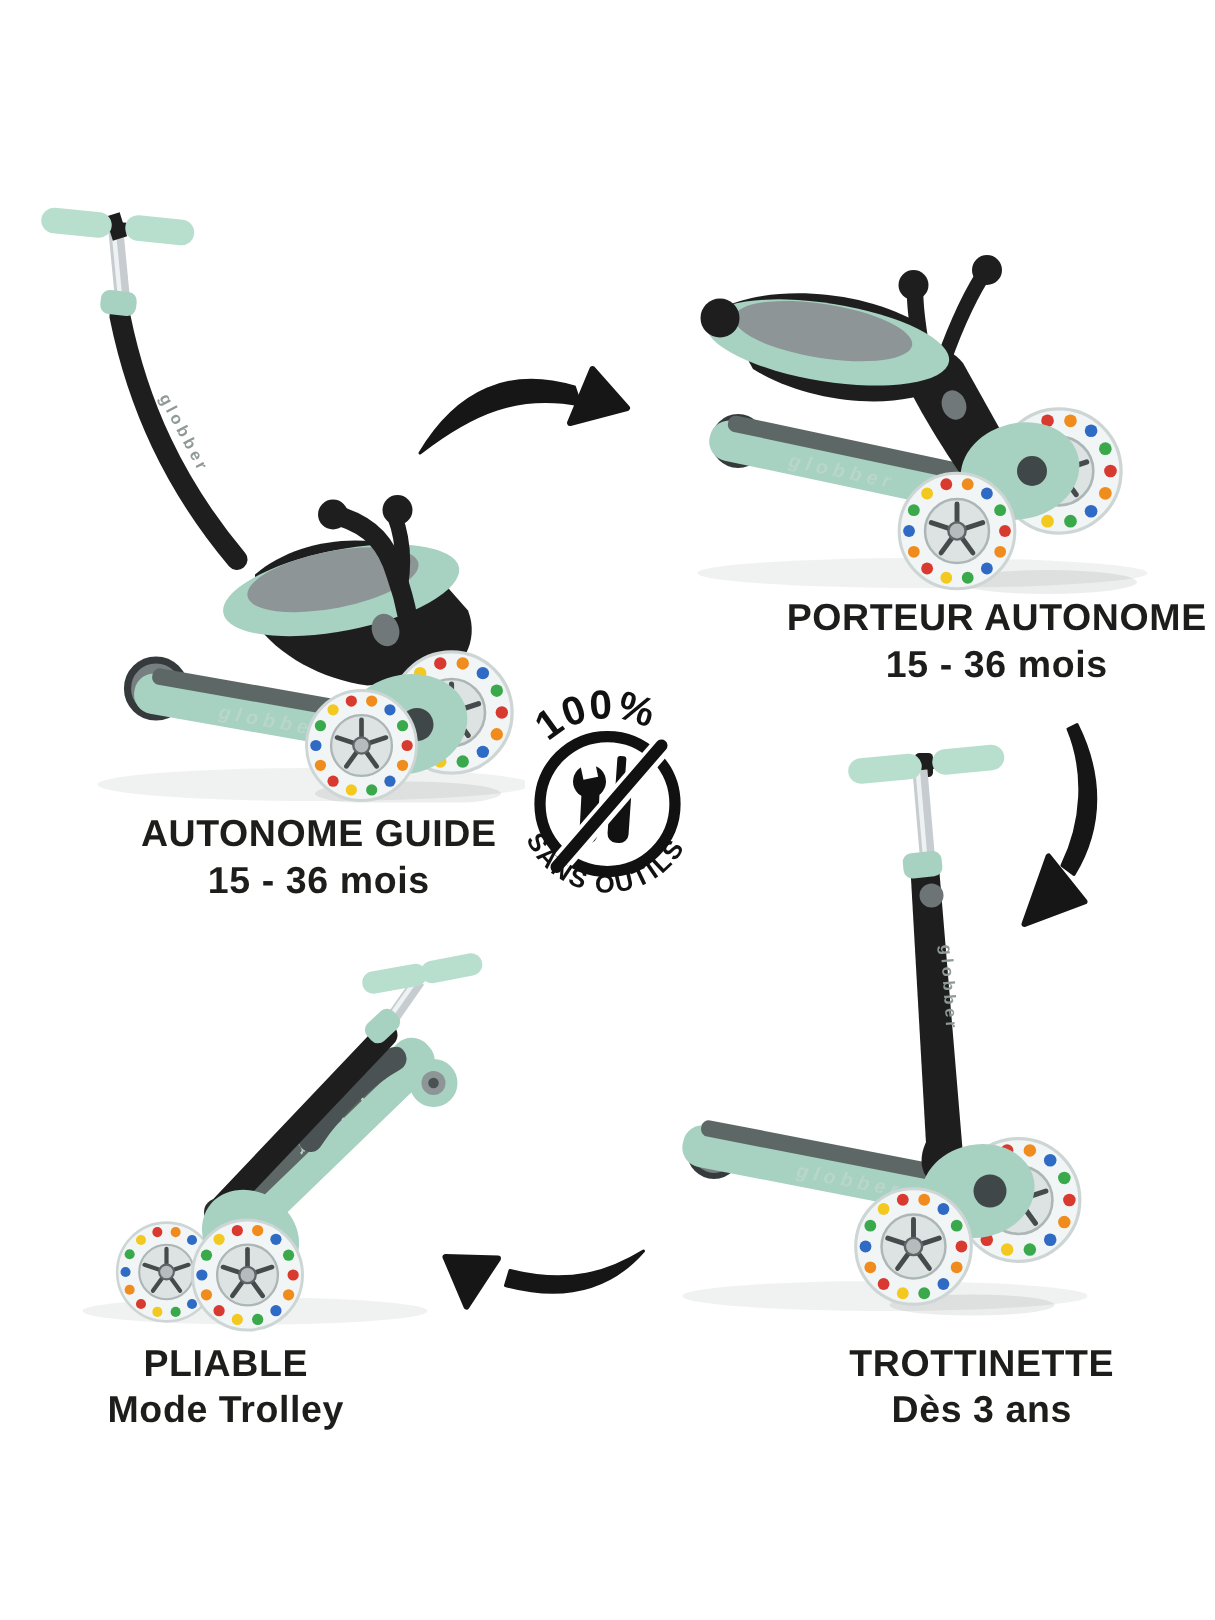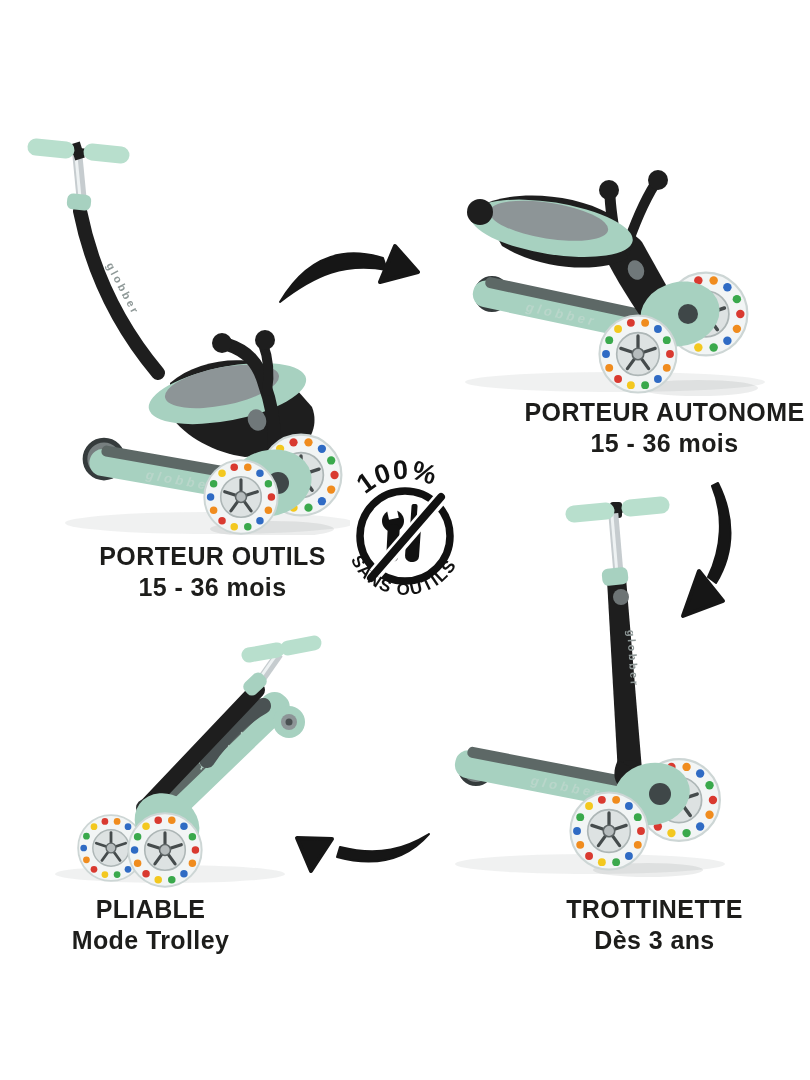--- a/index.html
+++ b/index.html
@@ -211,21 +211,21 @@
       <g>
         <line x1="38" y1="122" x2="102" y2="48" stroke="#ffffff" stroke-width="14"></line>
         <line x1="34" y1="126" x2="104" y2="45" stroke="#111111" stroke-width="8" stroke-linecap="round"></line>
       </g>
     </g>
     <text class="badge-top"><textPath href="#arcTop" startOffset="50%" text-anchor="middle">100%</textPath></text>
     <text class="badge-bottom"><textPath href="#arcBot" startOffset="50%" text-anchor="middle">SANS OUTILS</textPath></text>
   </svg>
 
   <div class="label" style="left:40px;top:541px">
-    <div>PORTEUR OUTILS</div>
+    <div>AUTONOME GUIDE</div>
     <div>15 - 36 mois</div>
   </div>
   <div class="label" style="left:492px;top:397px">
     <div>PORTEUR AUTONOME</div>
     <div>15 - 36 mois</div>
   </div>
   <div class="label" style="left:482px;top:894px">
     <div>TROTTINETTE</div>
     <div>Dès 3 ans</div>
   </div>

